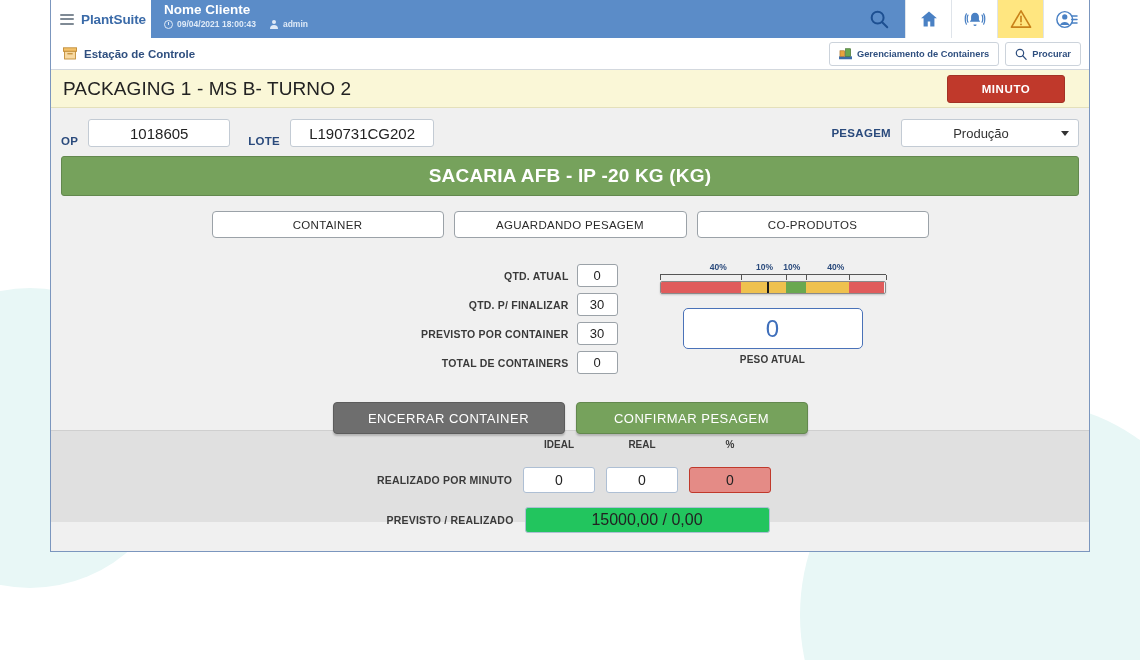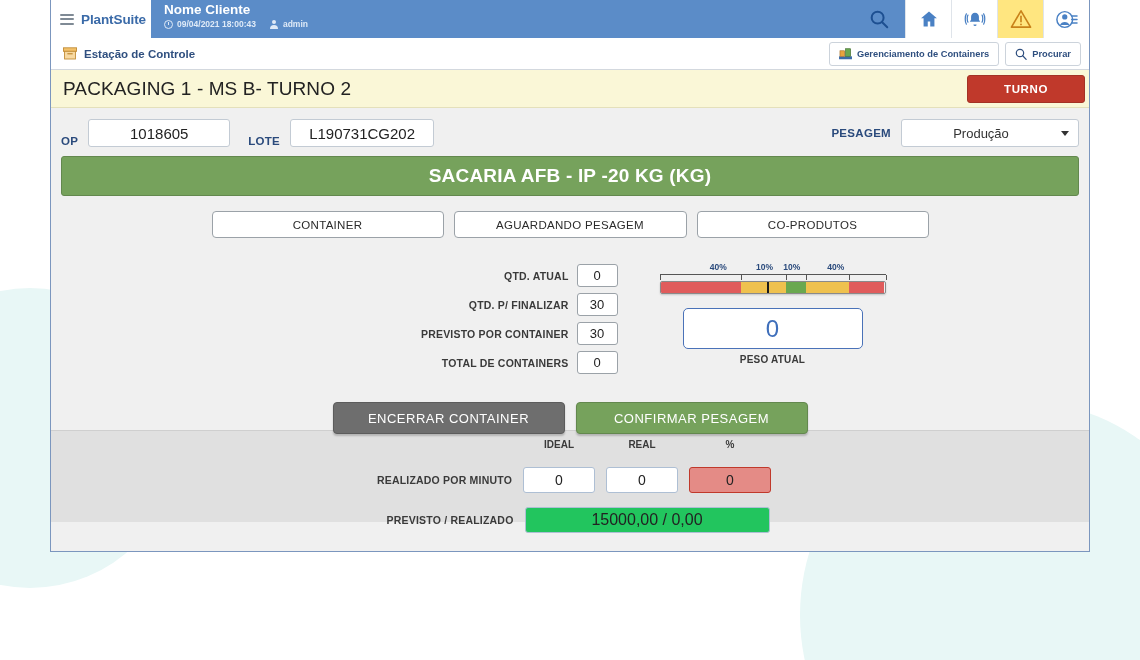--- a/index.html
+++ b/index.html
@@ -67,21 +67,21 @@
   .crumb-actions { display: flex; gap: 6px; }
   .cb {
     height: 24px; border: 1px solid #ccd3db; border-radius: 3px; background: #fff;
     display: flex; align-items: center; gap: 5px; padding: 0 9px;
     color: #2f4f7f; font-size: 9.3px; font-weight: bold; cursor: pointer;
   }
 
   
   .titlestrip {
     height: 38px; background: #faf7d7; border-bottom: 1px solid #e4e0bb;
-    display: flex; align-items: center; justify-content: space-between; padding: 0 4px 0 12px;
+    display: flex; align-items: center; justify-content: space-between; padding: 0 24px 0 12px;
   }
   .title-text { font-size: 19px; color: #222; letter-spacing: .1px; }
   .status-btn {
     background: #c0392b; border: 1px solid #a33225; border-radius: 3px; color: #fff;
     font-size: 11.5px; font-weight: bold; letter-spacing: .6px;
     padding: 7px 0; width: 118px; text-align: center; cursor: pointer;
   }
 
   
   .bodyarea { background: #f0f0f0; height: 322px; padding: 9px 10px 0 10px; }
@@ -278,21 +278,21 @@
           <circle cx="5.8" cy="5.8" r="4.3"></circle>
             <line x1="9" y1="9" x2="13" y2="13.2" stroke-linecap="round"></line>
         </svg>
         <span>Procurar</span>
       </div>
     </div>
   </div>
 
   <div class="titlestrip">
     <div class="title-text">PACKAGING 1 - MS B- TURNO 2</div>
-    <div class="status-btn">TURNO</div>
+    <div class="status-btn">MINUTO</div>
   </div>
 
   <div class="bodyarea">
 
     <div class="oprow">
       <span class="fl">OP</span>
       <div class="fi fi-op">1018605</div>
       <span class="fl lote-lbl">LOTE</span>
       <div class="fi fi-lote">L190731CG202</div>
       <div class="spacer"></div>

